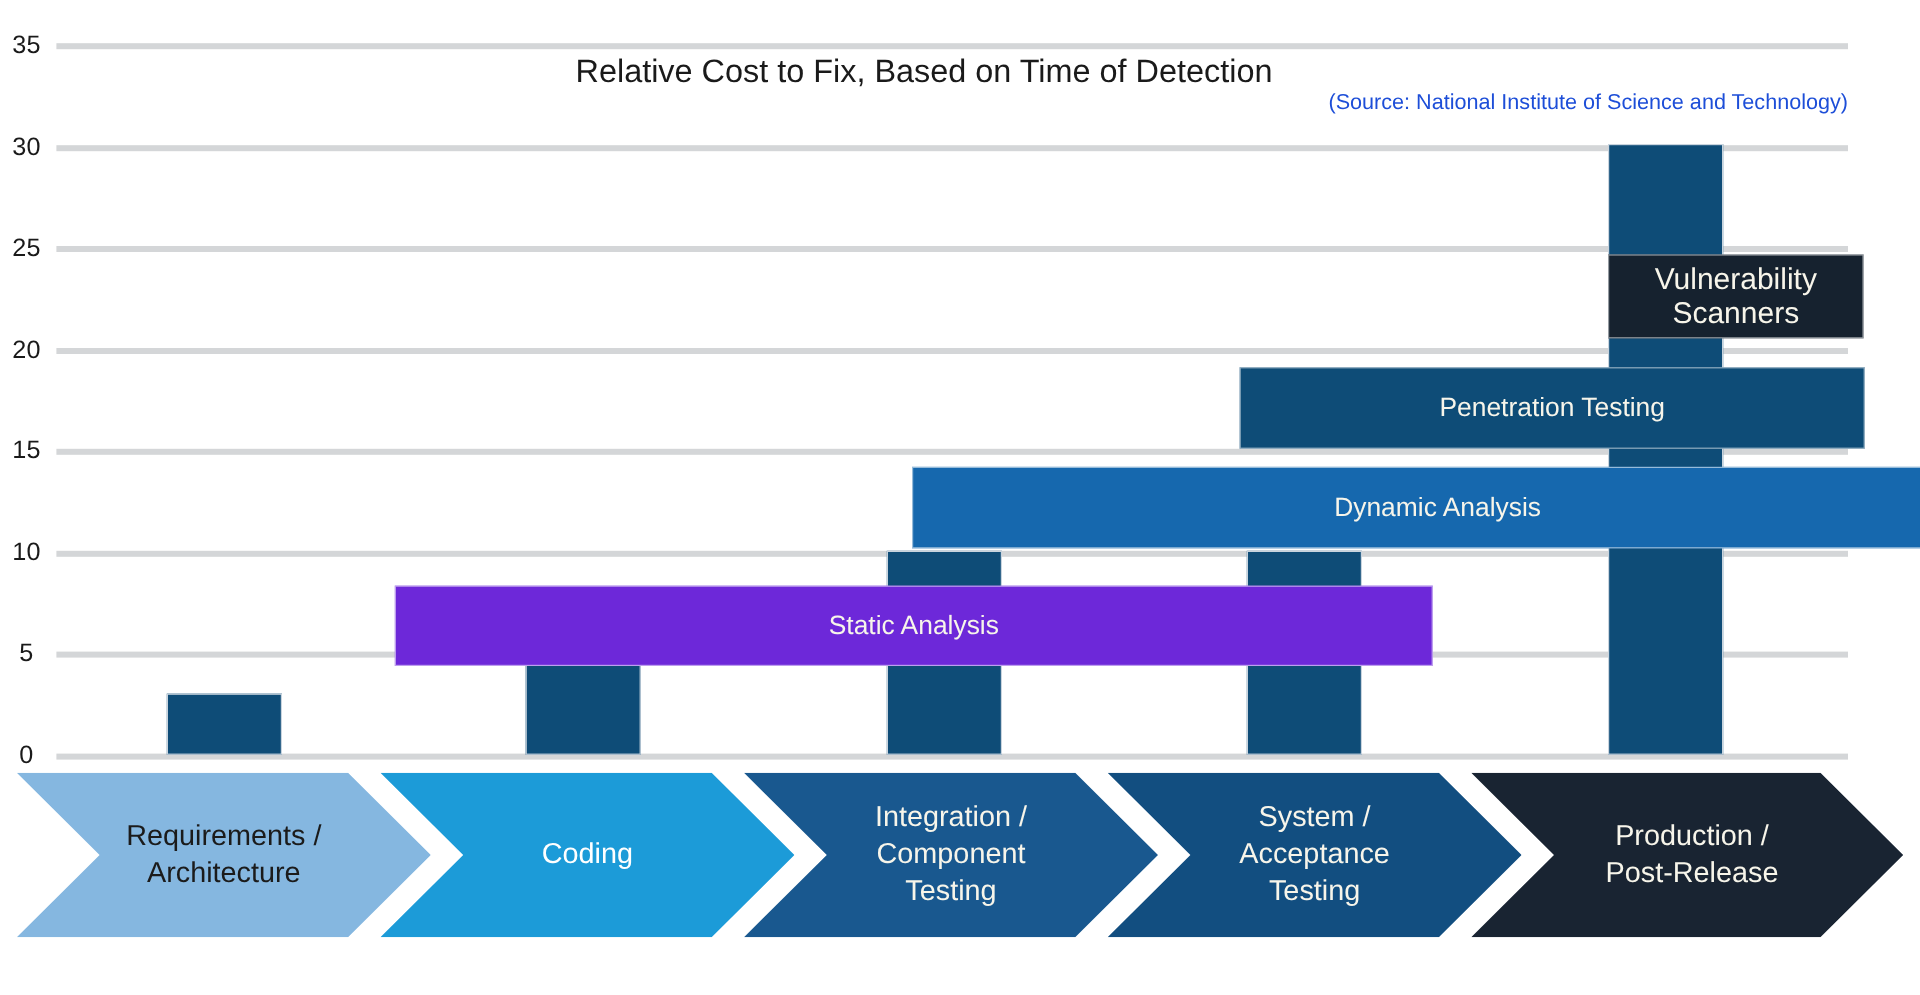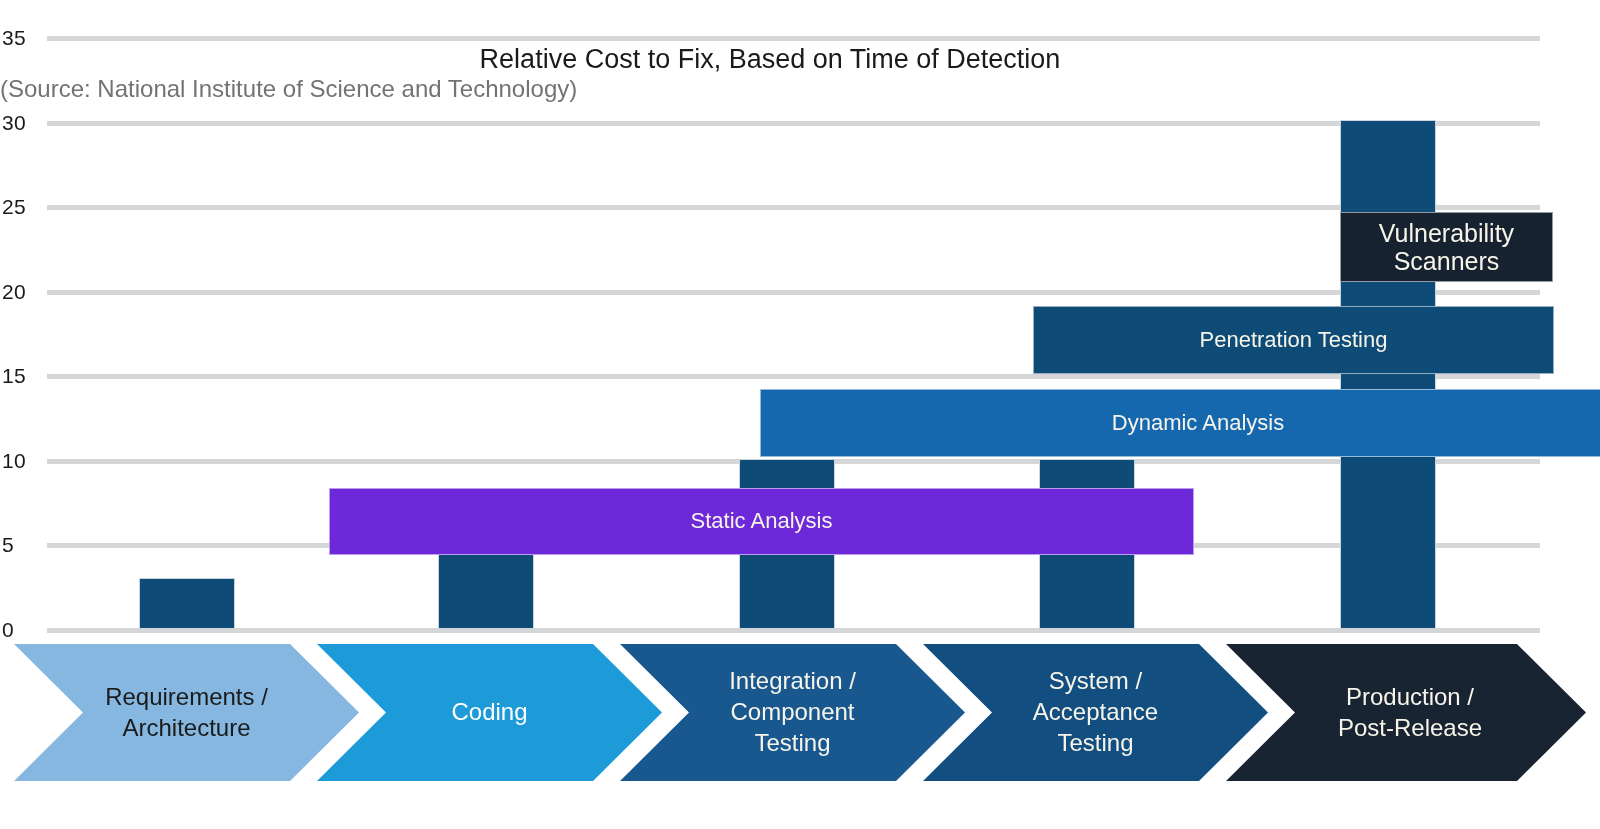--- a/index.html
+++ b/index.html
@@ -32,21 +32,21 @@
     left: 47px;
     width: 1493px;
     height: 5px;
     background: #d4d6d8;
   }
 
   .ytick {
     position: absolute;
     right: 1558px;
     width: 40px;
-    text-align: left;
+    text-align: center;
     font-size: 21px;
     color: #1a1a1a;
     line-height: 1;
     letter-spacing: 0.2px;
   }
 
   
   .bar {
     position: absolute;
     background: #0e4c77;
@@ -111,22 +111,22 @@
     <div class="ytick" style="top:112px;">30</div>
     <div class="ytick" style="top:196px;">25</div>
     <div class="ytick" style="top:281px;">20</div>
     <div class="ytick" style="top:365px;">15</div>
     <div class="ytick" style="top:450px;">10</div>
     <div class="ytick" style="top:534px;">5</div>
     <div class="ytick" style="top:619px;">0</div>
 
     <div style="position:absolute; left:0; top:44px; width:1540px; text-align:center;
                 font-size:27px; color:#1a1a1a; line-height:1.15;">Relative Cost to Fix, Based on Time of Detection</div>
-    <div style="position:absolute; left:0; top:75px; width:1540px; text-align:left;
-                font-size:24px; color:#737373; line-height:1.2;">(Source: National Institute of Science and Technology)</div>
+    <div style="position:absolute; left:0; top:75px; width:1540px; text-align:right;
+                font-size:18px; color:#1d4ed8; line-height:1.2;">(Source: National Institute of Science and Technology)</div>
 
     <div class="bar" style="left:139px; top:578px; width:96px; height:51px;"></div>
     <div class="bar" style="left:438px; top:544px; width:96px; height:85px;"></div>
     <div class="bar" style="left:739px; top:459px; width:96px; height:170px;"></div>
     <div class="bar" style="left:1039px; top:459px; width:96px; height:170px;"></div>
     <div class="bar" style="left:1340px; top:120px; width:96px; height:509px;"></div>
 
     <div class="band" style="left:329px; top:488px; width:865px; height:67px; background:#6d28d9;">Static Analysis</div>
 
     <div class="band" style="left:760px; top:389px; width:876px; height:68px; background:#1668ae;">Dynamic Analysis</div>

